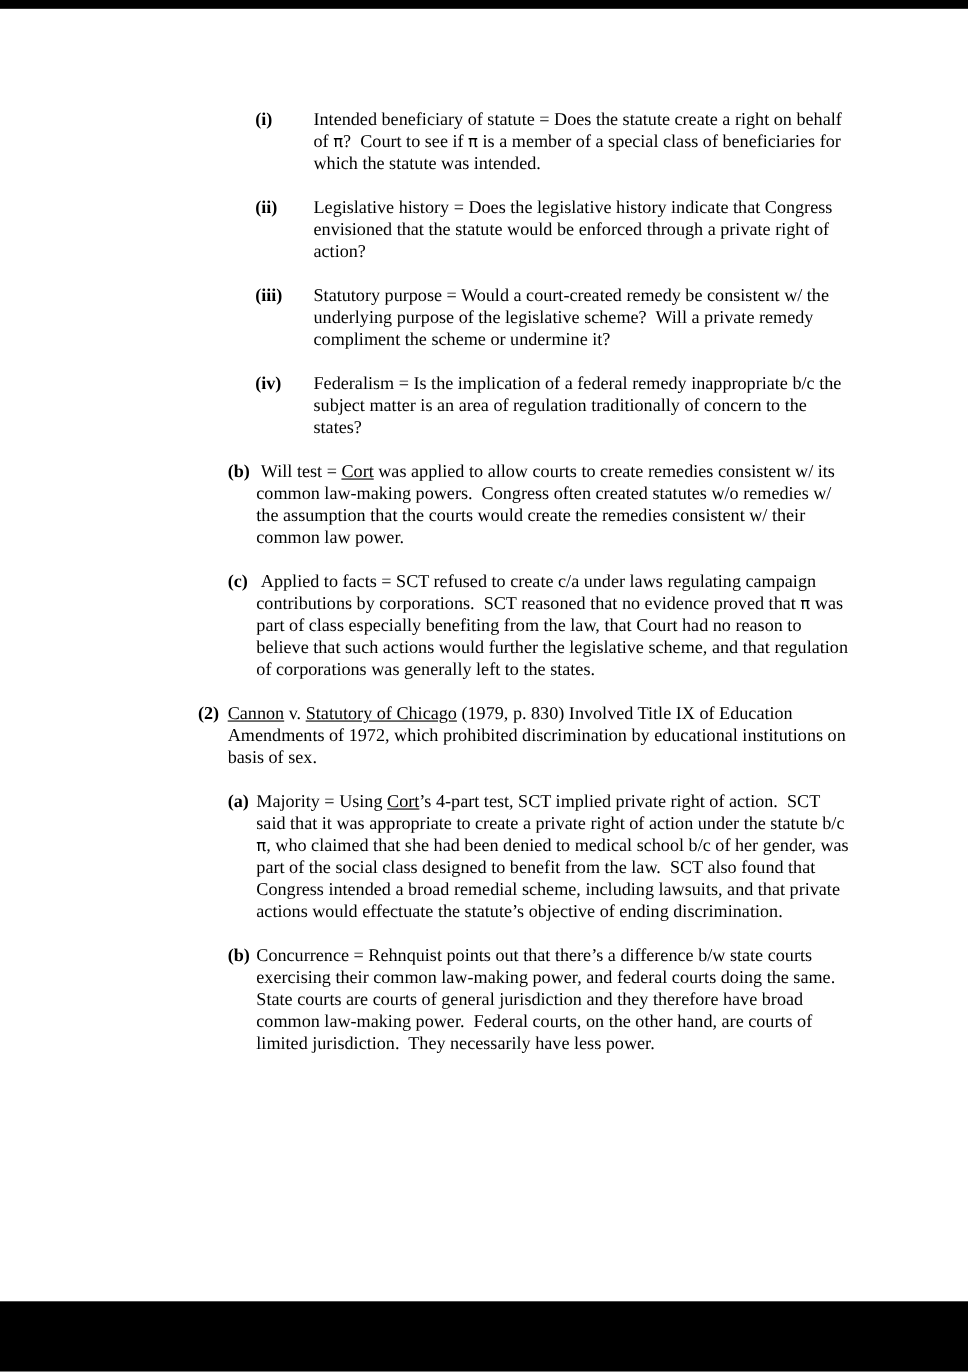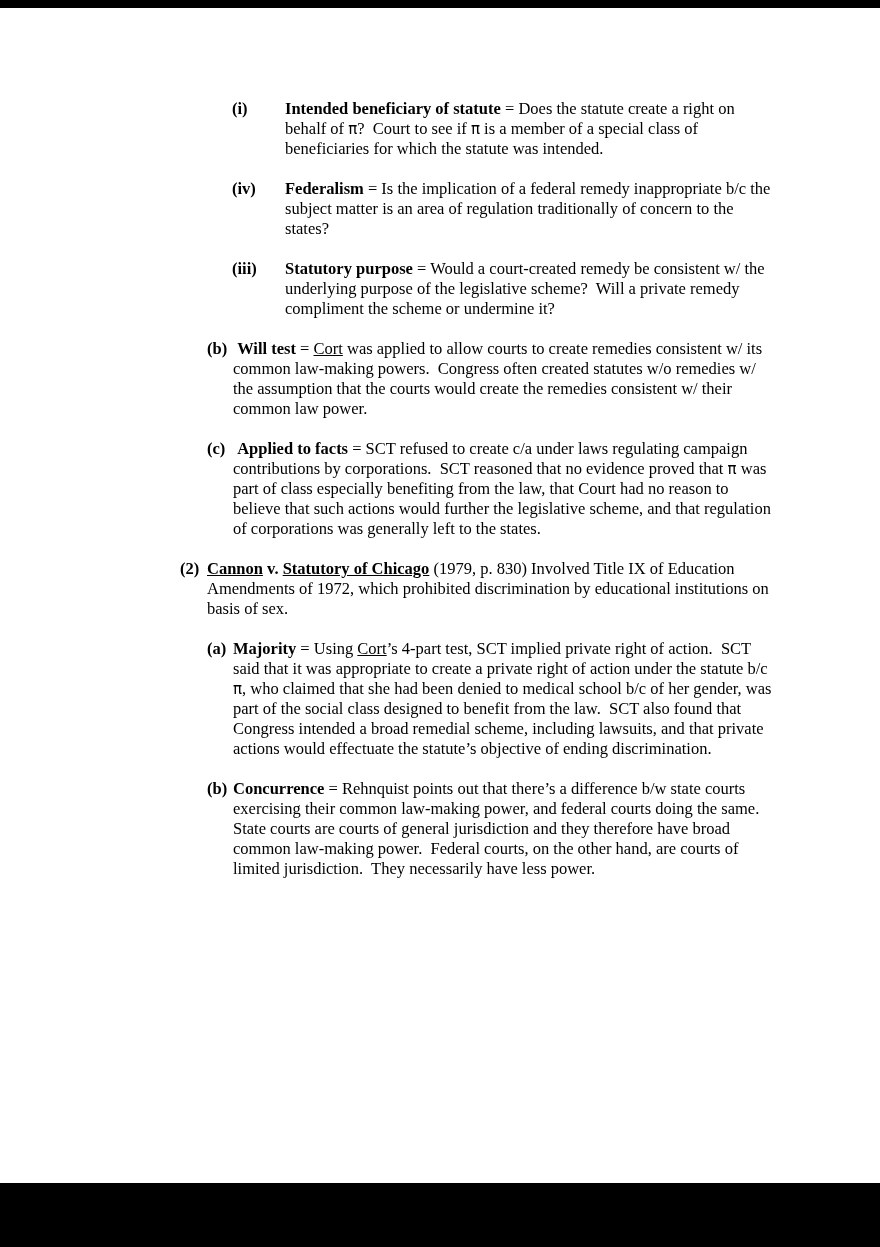--- a/index.html
+++ b/index.html
@@ -41,41 +41,45 @@
     flex: 1 1 auto;
     white-space: pre-wrap;
     padding-right: 105px;
   }
   .kind-roman  { margin-left: 232px; }
   .kind-roman .label  { width: 53px; }
   .kind-letter { margin-left: 207px; }
   .kind-letter .label { width: 26px; }
   .kind-num    { margin-left: 180px; }
   .kind-num .label    { width: 27px; }
-  .b { font-weight: bold; text-align: right; }
+  .b { font-weight: normal; text-align: right; }
   .u { text-decoration: underline; }
   .symbol { font-family: "DejaVu Sans", sans-serif; font-size: 15px; }
 </style>
 </head>
 <body>
 
 <div class="bar-top"></div>
 
 <div class="content">
     <div class="item kind-roman">
       <span class="label">(i)</span>
       <span class="text"><span class="b">Intended beneficiary of statute</span><span> = Does the statute create a right on behalf of </span><span class="symbol">π</span><span>?  Court to see if </span><span class="symbol">π</span><span> is a member of a special class of beneficiaries for which the statute was intended.</span></span>
     </div>
     <div class="item kind-roman">
-      <span class="label">(iv)</span>
-      <span class="text"><span class="b">Federalism</span><span> = Is the implication of a federal remedy inappropriate b/c the subject matter is an area of regulation traditionally of concern to the states?</span></span>
+      <span class="label">(ii)</span>
+      <span class="text"><span class="b">Legislative history</span><span> = Does the legislative history indicate that Congress envisioned that the statute would be enforced through a private right of action?</span></span>
     </div>
     <div class="item kind-roman">
       <span class="label">(iii)</span>
       <span class="text"><span class="b">Statutory purpose</span><span> = Would a court-created remedy be consistent w/ the underlying purpose of the legislative scheme?  Will a private remedy compliment the scheme or undermine it?</span></span>
+    </div>
+    <div class="item kind-roman">
+      <span class="label">(iv)</span>
+      <span class="text"><span class="b">Federalism</span><span> = Is the implication of a federal remedy inappropriate b/c the subject matter is an area of regulation traditionally of concern to the states?</span></span>
     </div>
     <div class="item kind-letter">
       <span class="label">(b)</span>
       <span class="text"><span class="b"> Will test</span><span> = </span><span class="u">Cort</span><span> was applied to allow courts to create remedies consistent w/ its common law-making powers.  Congress often created statutes w/o remedies w/ the assumption that the courts would create the remedies consistent w/ their common law power.</span></span>
     </div>
     <div class="item kind-letter">
       <span class="label">(c)</span>
       <span class="text"><span class="b"> Applied to facts</span><span> = SCT refused to create c/a under laws regulating campaign contributions by corporations.  SCT reasoned that no evidence proved that </span><span class="symbol">π</span><span> was part of class especially benefiting from the law, that Court had no reason to believe that such actions would further the legislative scheme, and that regulation of corporations was generally left to the states.</span></span>
     </div>
     <div class="item kind-num">

